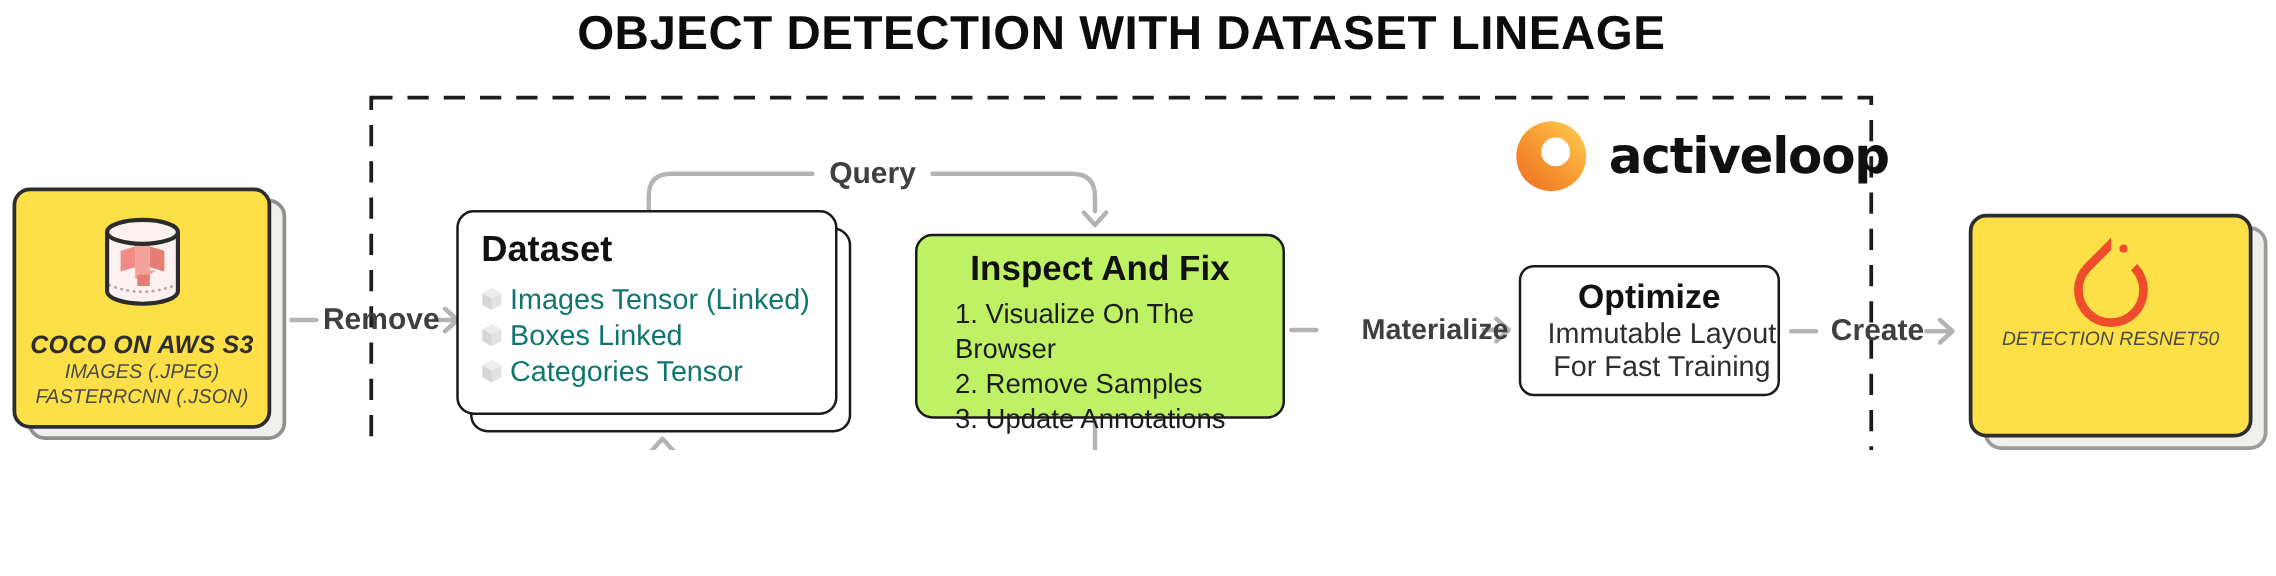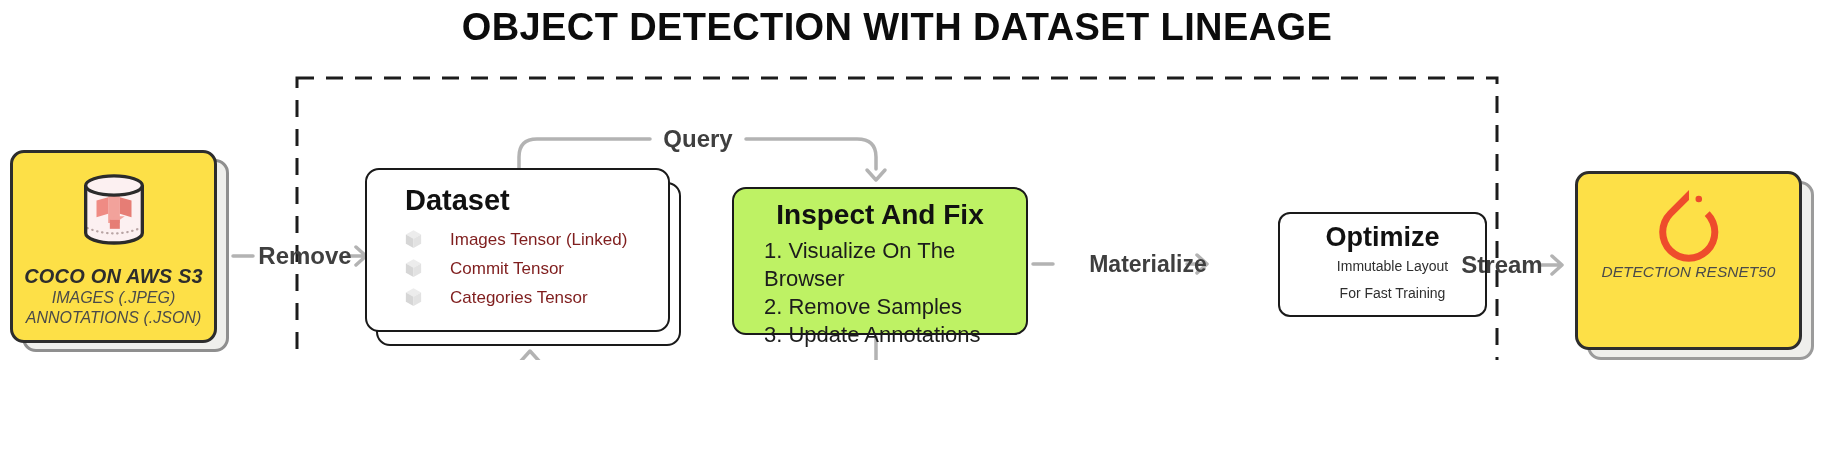--- a/index.html
+++ b/index.html
@@ -35,39 +35,39 @@
   .caps-title { font-size:20px; font-weight:700; font-style:italic; color:#2d2d2d; letter-spacing:.2px; }
   .caps-sub   { font-size:16px; font-style:italic; color:#4a4a4a; line-height:20px; text-align:center; }
   
   .dataset-card { left:365px; top:168px; width:305px; height:164px; }
   .dataset-card .back {
     position:absolute; inset:0; transform:translate(11px,14px);
     background:#ffffff; border:2.5px solid #1a1a1a; border-radius:14px;
   }
   .dataset-card .front {
     position:absolute; inset:0; background:#ffffff; border:2.5px solid #1a1a1a;
-    border-radius:14px; box-sizing:border-box; padding:14px 0 0 38px;
+    border-radius:14px; box-sizing:border-box; padding:14px 0 0 18px;
     display:block;
   }
   .dataset-card h2 { margin:0 0 8px 0; font-size:29px; font-weight:800; color:#111; }
-  .tensor-row { display:flex; align-items:center; gap:28px; height:29px;
-                font-size:17px; color:#7f1d1d; }
+  .tensor-row { display:flex; align-items:center; gap:6px; height:29px;
+                font-size:23px; color:#0f766e; }
   
   .inspect-card { left:732px; top:187px; width:296px; height:148px;
                   background:#bef264; border:2.5px solid #1a1a1a; border-radius:14px;
                   box-sizing:border-box; padding-top:10px; }
   .inspect-card h2 { margin:0; text-align:center; font-size:28px; font-weight:800; color:#111; }
   .inspect-card ol { margin:6px 0 0 0; padding:0 0 0 30px; list-style:none; }
   .inspect-card li { font-size:22px; line-height:28px; color:#1c1c1c; }
   
-  .optimize-card { left:1278px; top:212px; width:209px; height:105px;
+  .optimize-card { left:1215px; top:212px; width:209px; height:105px;
                    background:#fff; border:2.5px solid #1a1a1a; border-radius:12px;
                    box-sizing:border-box; padding-top:8px; text-align:center; }
   .optimize-card h2 { margin:0; font-size:27px; font-weight:800; color:#111; }
-  .optimize-card .opt-line { font-size:14px; line-height:27px; color:#2e2e2e;padding-left:20px; }
+  .optimize-card .opt-line { font-size:23px; line-height:27px; color:#2e2e2e;padding-left:20px; }
   
   .brand { position:absolute; left:1212px; top:96px; display:flex; align-items:center;
            gap:17px; z-index:2; }
   .brand-word { font-family:"DejaVu Sans", sans-serif; font-size:40px; font-weight:700;
                 color:#101010; letter-spacing:-1px; }
   .icon-slot { display:flex; align-items:center; justify-content:center; }
 </style>
 </head>
 <body>
 
@@ -86,41 +86,57 @@
       <path d="M521 361 L530 351 L539 361"></path>
       <path d="M1033 264 H1053"></path>
       <path d="M1187 264 H1206 M1197 255 L1207 264 L1197 273"></path>
       <path d="M1433 265 H1453"></path>
       <path d="M1541 265 H1561 M1552 256 L1562 265 L1552 274"></path>
     </g>
   </svg>
 
   <div class="diagram-title">OBJECT DETECTION WITH DATASET LINEAGE</div>
 
+  <div class="brand">
+    <span class="icon-slot">
+      <svg width="58" height="58" viewBox="0 0 58 58">
+        <defs>
+          <linearGradient id="alGrad" x1="0" y1="1" x2="1" y2="0">
+            <stop offset="0" stop-color="#ef6c23"></stop>
+            <stop offset="0.5" stop-color="#f89b31"></stop>
+            <stop offset="1" stop-color="#ffd152"></stop>
+          </linearGradient>
+        </defs>
+        <circle cx="29" cy="29" r="28" fill="url(#alGrad)"></circle>
+        <circle cx="32.5" cy="25.5" r="11.5" fill="#ffffff"></circle>
+      </svg>
+    </span>
+    <span class="brand-word">activeloop</span>
+  </div>
 
   <div class="card stack source-card">
     <div class="back"></div>
     <div class="front">
       <span class="icon-slot" style="margin-top:20px">
         <svg width="76" height="80" viewBox="0 0 90 96">
           <path d="M11 15 V72 A34 12 0 0 0 79 72 V15" fill="#fcf0f1" stroke="none"></path>
           <polygon points="38,25 52,25 52,60 38,60" fill="#f2a29b"></polygon>
           <polygon points="24,33 38,29 38,49 24,53" fill="#ef8b84"></polygon>
           <polygon points="52,29 66,33 66,53 52,49" fill="#e67d75"></polygon>
           <polygon points="38,25 45,21 59,21 52,25" fill="#f6bcb6"></polygon>
           <polygon points="40,56 52,56 52,67 40,67" fill="#e67d75"></polygon>
           <polygon points="40,56 46,52 58,52 52,56" fill="#f2a29b"></polygon>
           <path d="M13 66 Q45 79 77 66" fill="none" stroke="#b9a5a5" stroke-width="2.6" stroke-dasharray="0.6 5.5" stroke-linecap="round"></path>
           <path d="M11 15 V72 A34 12 0 0 0 79 72 V15" fill="none" stroke="#2b2b2b" stroke-width="4"></path>
           <ellipse cx="45" cy="15" rx="34" ry="11.5" fill="#fcf0f1" stroke="#2b2b2b" stroke-width="4"></ellipse>
         </svg>
       </span>
       <div class="caps-title" style="margin-top:12px">COCO ON AWS S3</div>
       <div class="caps-sub">IMAGES (.JPEG)</div>
-      <div class="caps-sub">ANNOTATIONS (.JSON)</div>
+      <div class="caps-sub">FASTERRCNN (.JSON)</div>
     </div>
   </div>
 
   <div class="label" style="left:305px; top:256px">Remove</div>
 
   <div class="card dataset-card">
     <div class="back"></div>
     <div class="front">
       <h2>Dataset</h2>
       <div class="tensor-row">
@@ -134,21 +150,21 @@
         <span>Images Tensor (Linked)</span>
       </div>
       <div class="tensor-row">
         <span class="icon-slot">
           <svg width="17" height="19" viewBox="0 0 20 22">
             <polygon points="10,0 19,5 10,10 1,5" fill="#ececec"></polygon>
             <polygon points="1,5 10,10 10,21 1,16" fill="#d6d6d6"></polygon>
             <polygon points="19,5 10,10 10,21 19,16" fill="#e2e2e2"></polygon>
           </svg>
         </span>
-        <span>Commit Tensor</span>
+        <span>Boxes Linked</span>
       </div>
       <div class="tensor-row">
         <span class="icon-slot">
           <svg width="17" height="19" viewBox="0 0 20 22">
             <polygon points="10,0 19,5 10,10 1,5" fill="#ececec"></polygon>
             <polygon points="1,5 10,10 10,21 1,16" fill="#d6d6d6"></polygon>
             <polygon points="19,5 10,10 10,21 19,16" fill="#e2e2e2"></polygon>
           </svg>
         </span>
         <span>Categories Tensor</span>
@@ -169,21 +185,21 @@
   </div>
 
   <div class="label" style="left:1148px; top:264px; font-size:23px">Materialize</div>
 
   <div class="card optimize-card">
     <h2>Optimize</h2>
     <div class="opt-line">Immutable Layout</div>
     <div class="opt-line">For Fast Training</div>
   </div>
 
-  <div class="label" style="left:1502px; top:265px">Stream</div>
+  <div class="label" style="left:1502px; top:265px">Create</div>
 
   <div class="card stack train-card">
     <div class="back"></div>
     <div class="front">
       <span class="icon-slot" style="margin-top:16px">
         <svg width="72" height="72" viewBox="0 0 24 24">
           <path fill="#ee4c2c" d="M12.005 0L4.952 7.053a9.865 9.865 0 0 0 0 13.94 9.866 9.866 0 0 0 13.941 0 9.866 9.866 0 0 0 0-13.941l-1.648 1.648a7.532 7.532 0 0 1 0 10.644 7.532 7.532 0 0 1-10.643 0 7.532 7.532 0 0 1 0-10.644L11.893 3.41l.112-.112zm3.293 1.884a1.098 1.098 0 1 0 0 2.195 1.098 1.098 0 0 0 0-2.195z"></path>
         </svg>
       </span>
       <div class="caps-sub" style="font-size:15.5px">DETECTION RESNET50</div>

